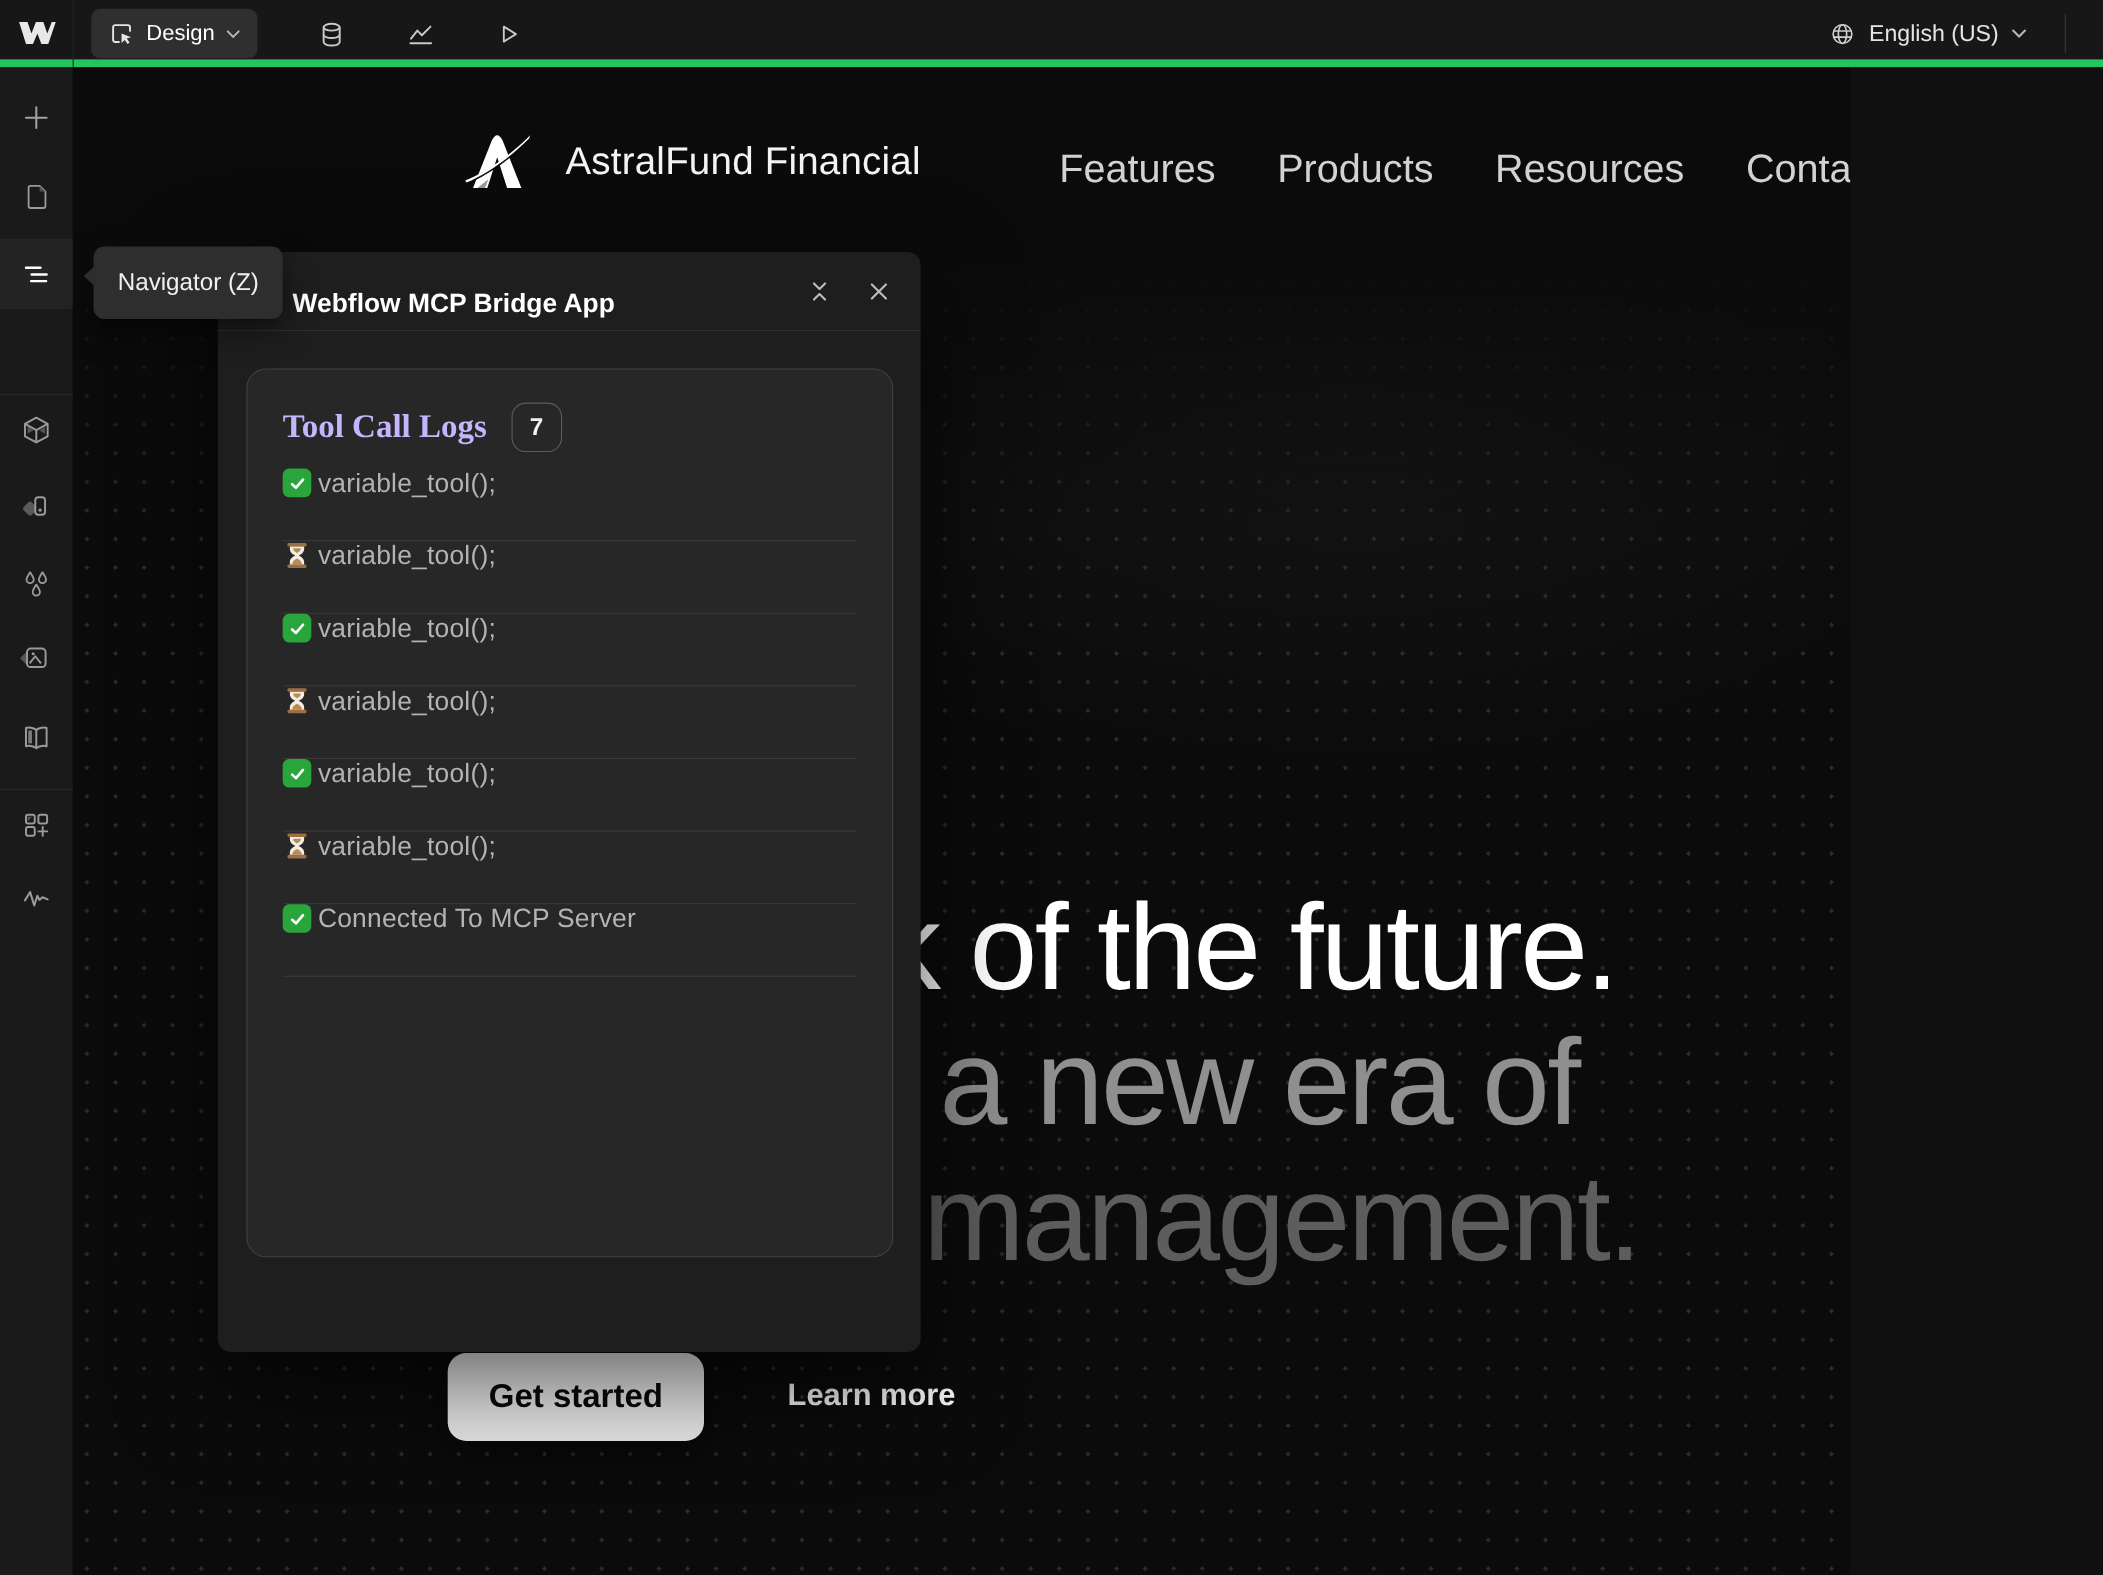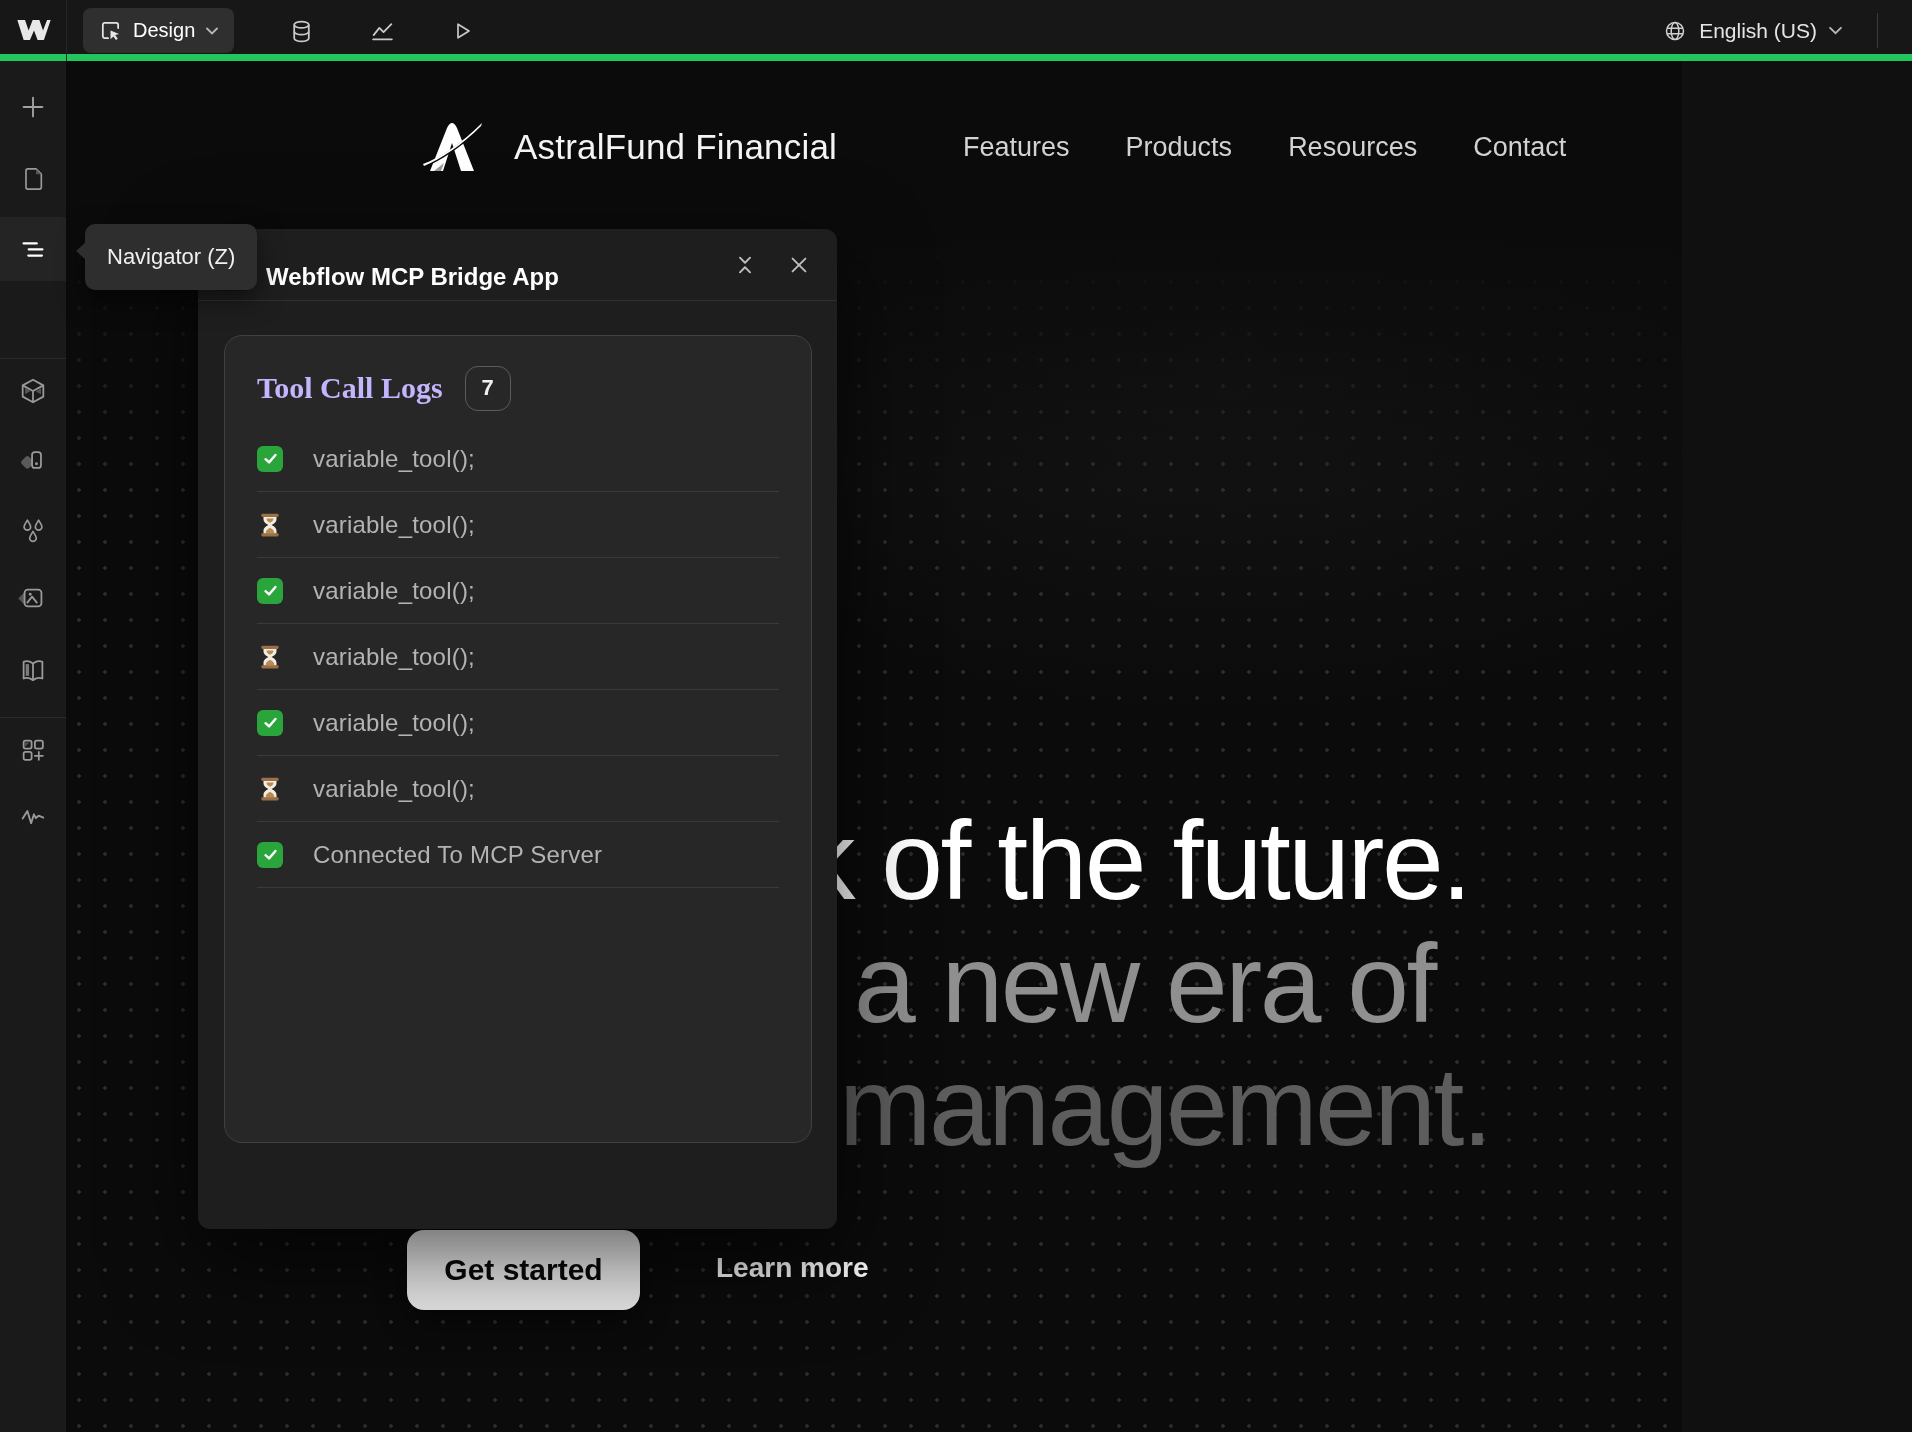--- a/index.html
+++ b/index.html
@@ -36,21 +36,21 @@
             background-image:
               linear-gradient(#0b0b0b 170px, rgba(11,11,11,0) 430px),
               radial-gradient(ellipse 900px 500px at 72% 22%, rgba(42,42,42,.30), rgba(11,11,11,0) 70%),
               radial-gradient(circle, #2b2b2b 1.8px, rgba(0,0,0,0) 2px);
             background-size:auto, auto, 26px 26px; }
   .site-header { position:absolute; left:0; top:0; width:1846px; height:180px; }
   .site-logo { position:absolute; left:354px; top:54px; width:64px; height:64px; }
   .site-brand { position:absolute; left:448px; top:66px; font-size:35px; font-weight:500;
                 color:#f4f4f4; letter-spacing:.2px; }
   .site-nav { position:absolute; left:897px; top:71px; display:flex; gap:56px; }
-  .site-nav span { font-size:27px; color:#d2d2d2; cursor:pointer; }
+  .site-nav span { font-size:36px; color:#d2d2d2; cursor:pointer; }
   .hero-line { position:absolute; font-size:111px; font-weight:500; letter-spacing:-2.5px;
                line-height:1; white-space:nowrap; }
   .cta-primary { position:absolute; left:341px; top:1169px; width:233px; height:80px;
                  background:linear-gradient(#ffffff, #e9e9e9); border-radius:17px;
                  display:flex; align-items:center; justify-content:center;
                  font-size:30px; font-weight:700; color:#0a0a0a; cursor:pointer;
                  box-shadow:0 10px 30px rgba(0,0,0,.45); }
   .cta-secondary { position:absolute; left:650px; top:1191px; font-size:28px; font-weight:700;
                    color:#fafafa; cursor:pointer; }
 
@@ -67,21 +67,21 @@
                 align-items:center; justify-content:center; cursor:pointer; border-radius:6px; }
   .card { position:absolute; left:26px; top:106px; width:588px; height:808px;
           background:#272727; border:1.5px solid #414141; border-radius:18px;
           padding:28px 32px; }
   .card-titlerow { display:flex; align-items:center; height:48px; margin-bottom:14px; }
   .card-title { font-size:30px; font-weight:700; color:#c4b5fd;font-family:Liberation Serif, serif; }
   .card-badge { margin-left:22px; min-width:46px; height:45px; padding:0 13px;
                 border:1.5px solid #5c5c5c; border-radius:13px; display:flex;
                 align-items:center; justify-content:center;
                 font-size:22px; font-weight:700; color:#f0f0f0; }
-  .log-row { height:66px; display:flex; align-items:center; gap:30px;
+  .log-row { height:66px; display:flex; gap:6px;
              border-bottom:1px solid #3a3a3a; }
   .log-label { font-size:24px; color:#b3b3b3; letter-spacing:.2px; }
   .chk { width:26px; height:26px; background:#2aa53b; border-radius:6px; flex:0 0 26px;
          display:flex; align-items:center; justify-content:center; }
 
   
   .tooltip { position:absolute; left:85px; top:224px; height:66px; padding:0 22px;
              background:#2e2e2e; border-radius:10px; display:flex; align-items:center;
              font-size:22px; color:#f0f0f0; z-index:40;
              box-shadow:0 10px 26px rgba(0,0,0,.5); }

